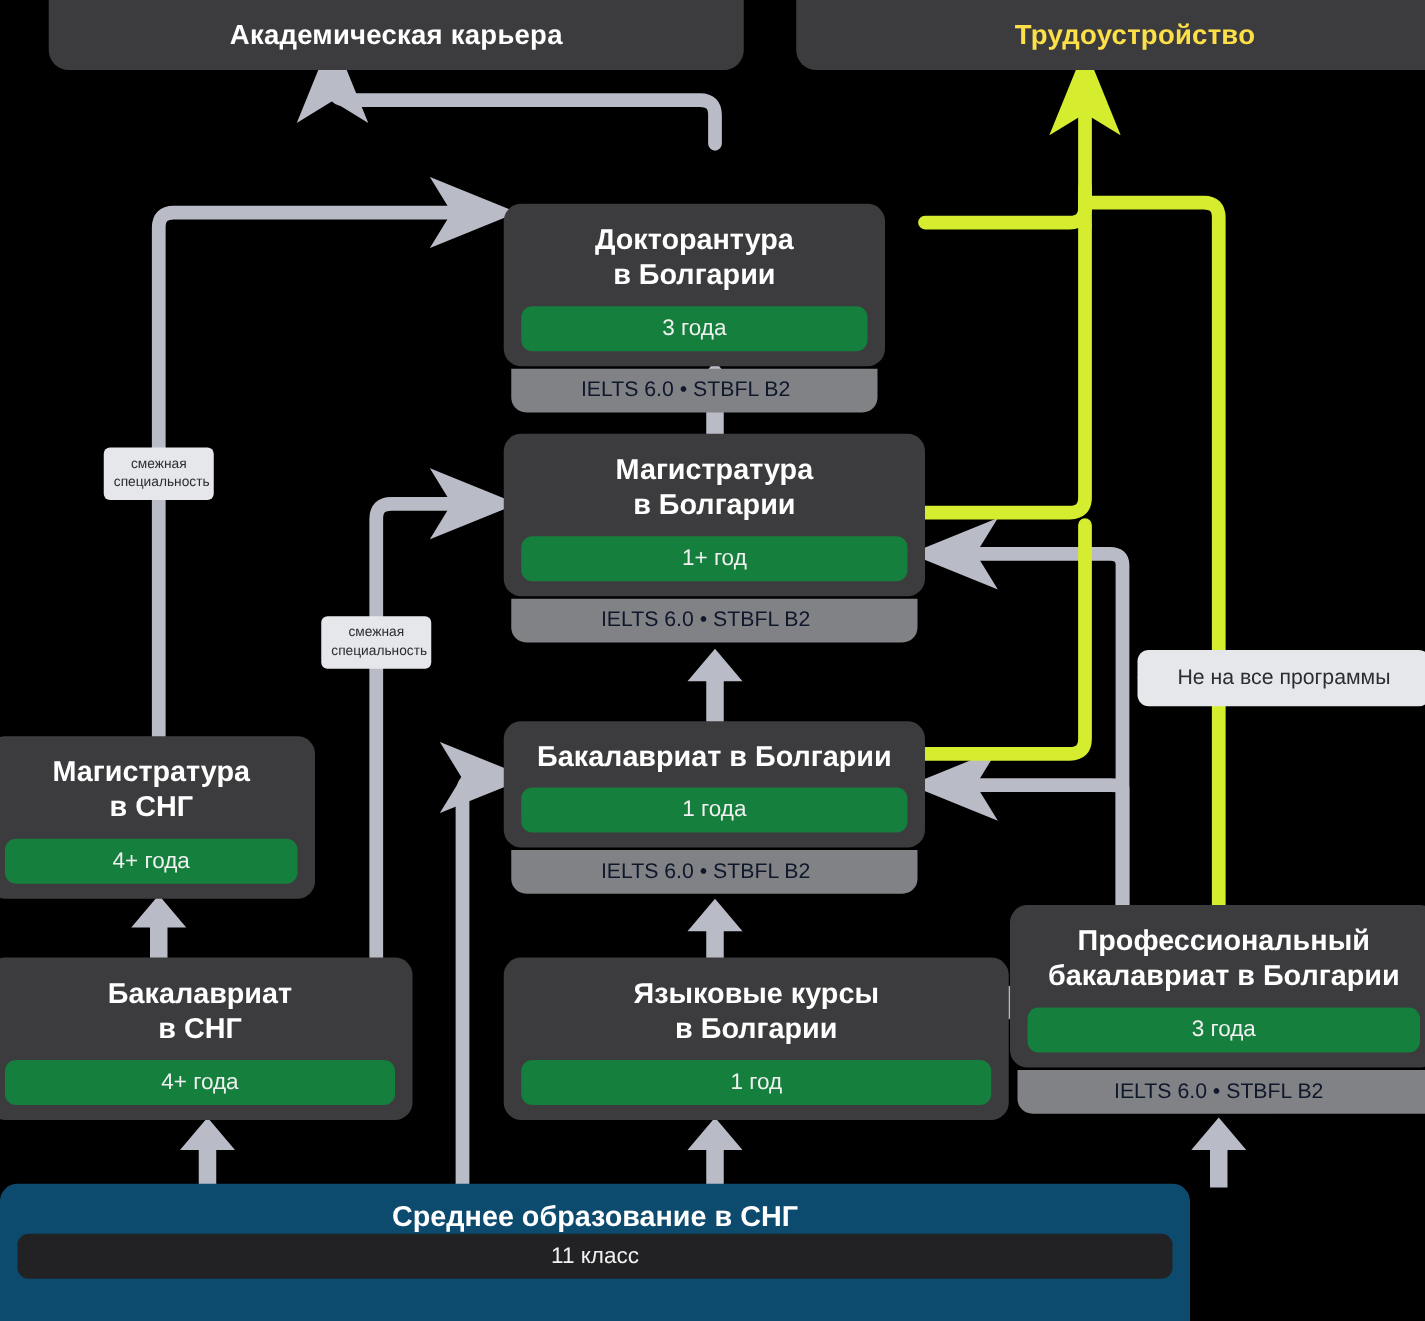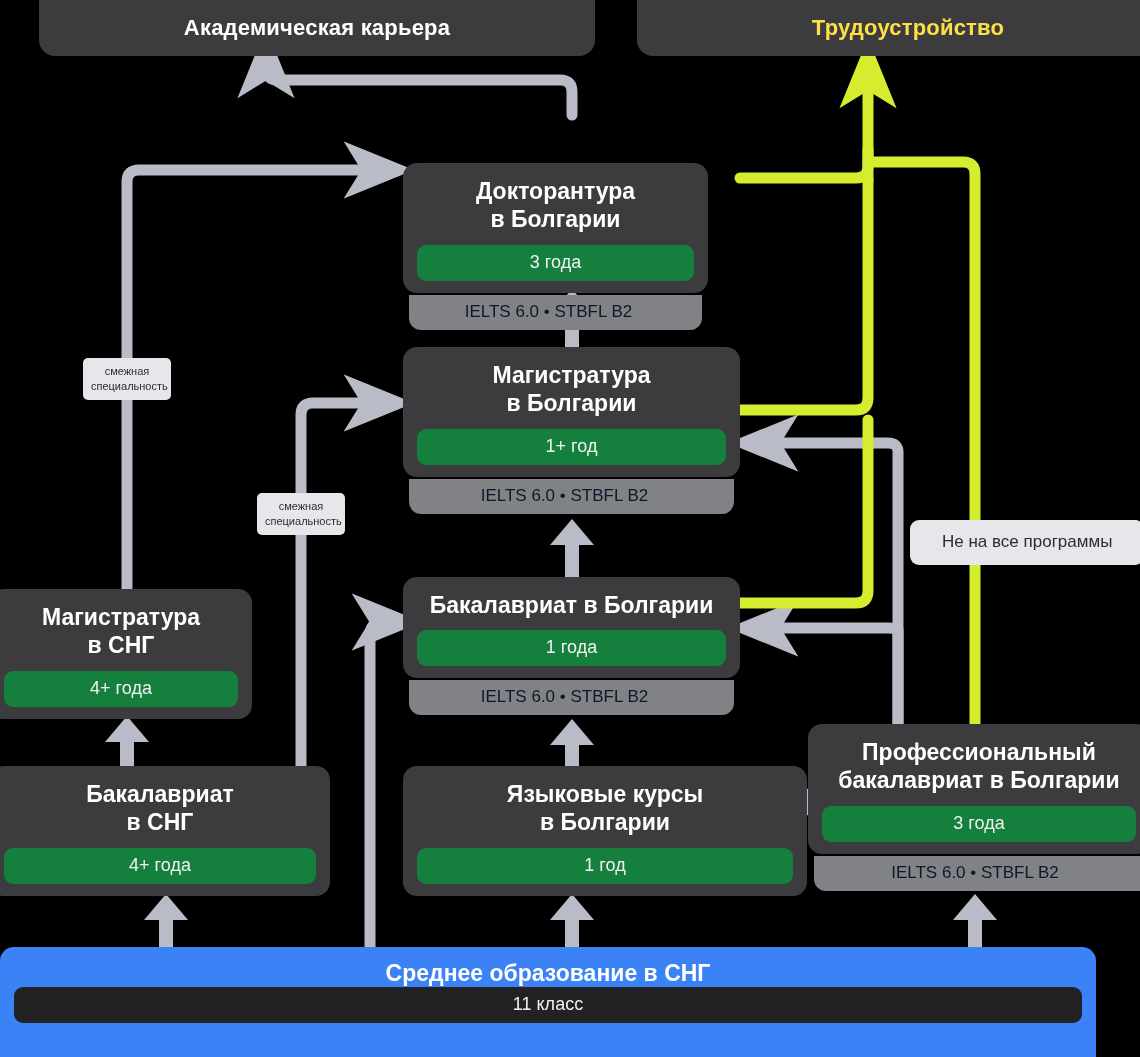--- a/index.html
+++ b/index.html
@@ -30,22 +30,22 @@
                padding:7px 14px 8px 0;margin:2px 6px 0 6px;}
   .node.flat .card{border-radius:14px 14px 14px 14px;}
   .node.hasielts .card{border-radius:14px;}
 
   
   .bleed-left .card{border-top-left-radius:0;border-bottom-left-radius:0;}
   .bleed-right .card{border-top-right-radius:0;border-bottom-right-radius:0;}
   .bleed-right .ielts{margin-right:0;border-bottom-right-radius:0;}
 
   
-  .bottombar{position:absolute;left:0;top:947px;width:1096px;height:110px;
-             background:#3b82f6;border-radius:14px 14px 0 0;box-sizing:border-box;
+  .bottombar{position:absolute;left:0;top:947px;width:952px;height:110px;
+             background:#0c4a6e;border-radius:14px 14px 0 0;box-sizing:border-box;
              padding:13px 14px 0 14px;}
   .bottombar .title{color:#fff;font-size:23px;font-weight:700;text-align:center;}
   .bottombar .dur{background:#222224;border-radius:9px;
                   color:#f0f0f0;font-size:18px;text-align:center;
                   padding:7px 0 8px 0;}
 
   
   .note{position:absolute;background:#e6e7ea;color:#2b2d33;border-radius:5px;
         font-size:11px;font-weight:400;line-height:1.35;text-align:center;
         padding:6px 8px;box-sizing:border-box;white-space:pre-line;}

